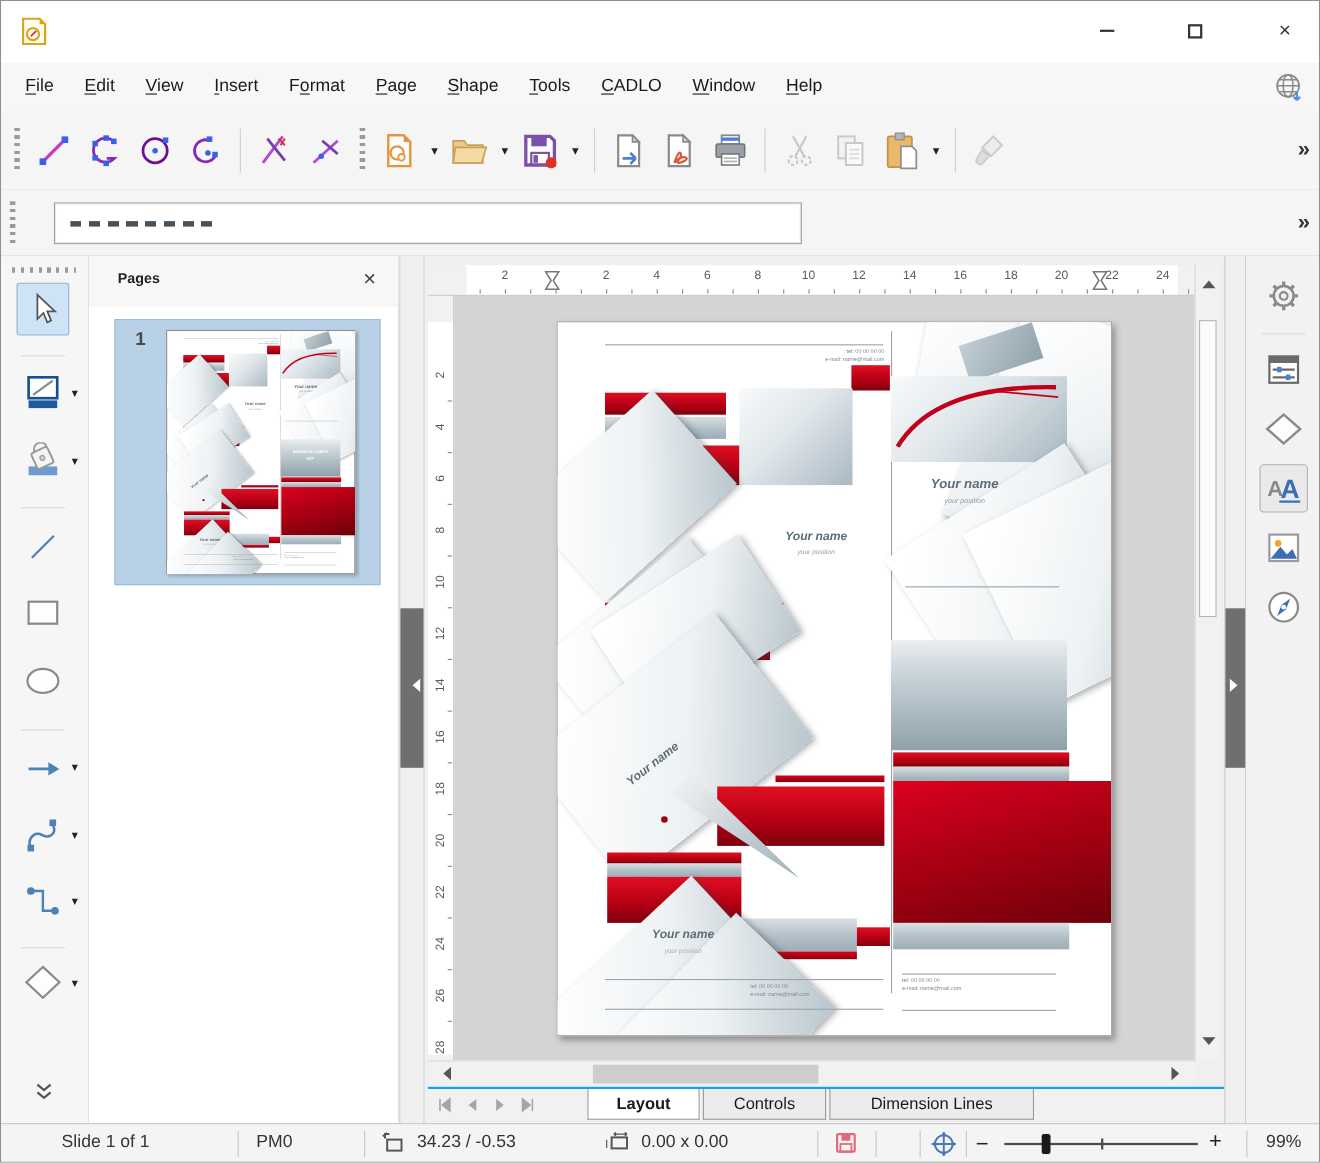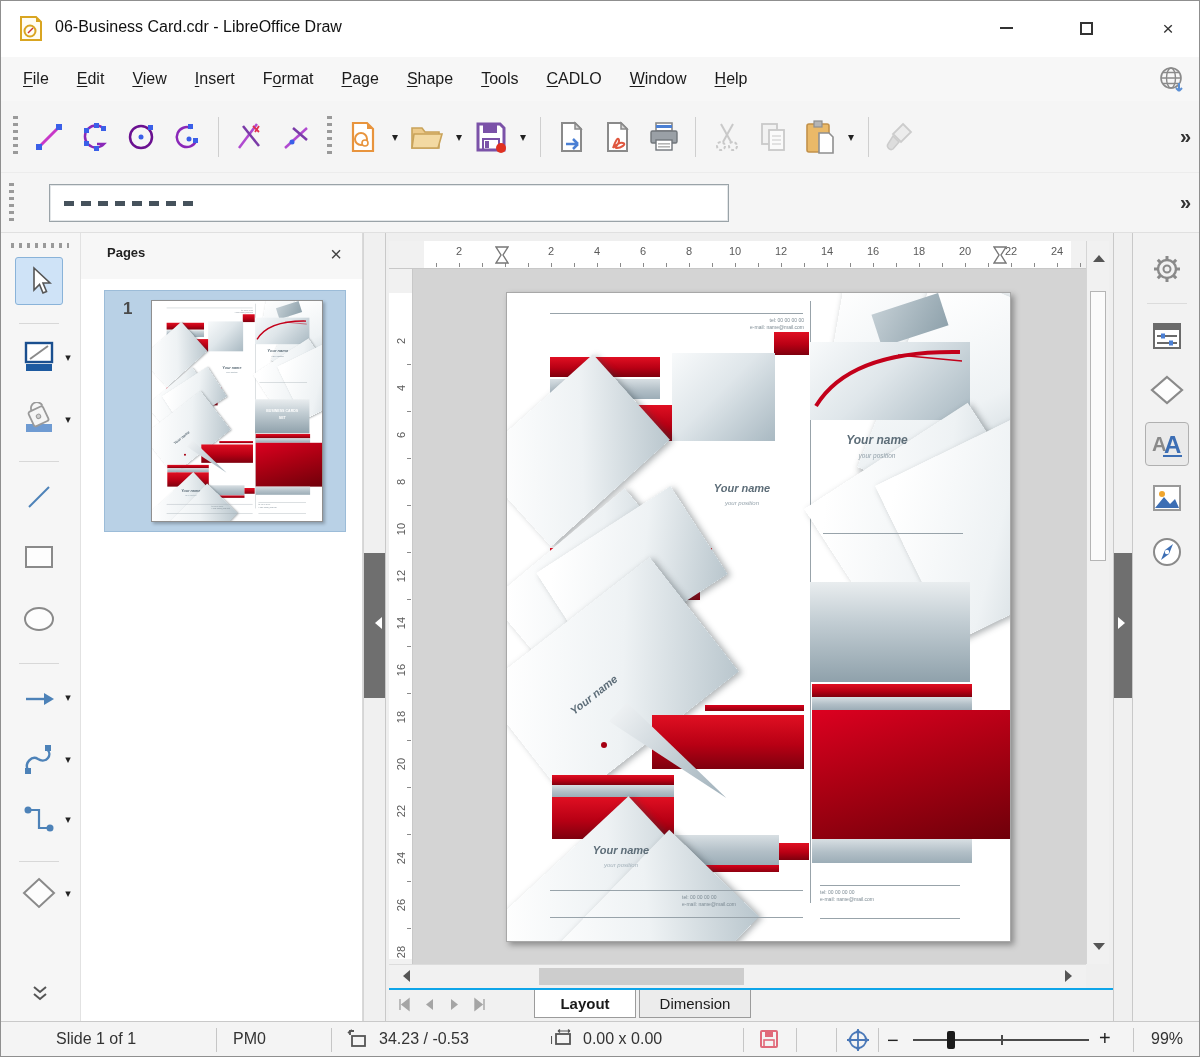--- a/index.html
+++ b/index.html
@@ -125,21 +125,20 @@
 
 <div class="window">
 
   <div class="titlebar">
     <svg class="app-icon" viewBox="0 0 24 26">
       <path d="M2,1 h15 l5,5 v18 h-20 z" fill="#fffdf2" stroke="#d9a521" stroke-width="2"></path>
       <path d="M17,1 l5,5 h-5 z" fill="#d9a521"></path>
       <circle cx="11" cy="15" r="5.5" fill="none" stroke="#d9a521" stroke-width="2"></circle>
       <path d="M9,17 l5,-5" stroke="#c33" stroke-width="1.5"></path>
     </svg>
-    <div class="title-text">06-Business Card.cdr - LibreOffice Draw</div>
     <div class="wbtn wbtn-min">
         <div class="glyph-min"></div>
       </div>
     <div class="wbtn wbtn-max">
         <div class="glyph-max"></div>
       </div>
     <div class="wbtn wbtn-close">
         <span class="glyph-close">×</span>
       </div>
   </div>
@@ -663,21 +662,22 @@
               <path d="M11,2 L4,7.5 L11,13 z" fill="#a5a5a5"></path>
             </svg>
           <svg width="15" height="15" viewBox="0 0 15 15">
               <path d="M4,2 L11,7.5 L4,13 z" fill="#a5a5a5"></path>
             </svg>
           <svg width="15" height="15" viewBox="0 0 15 15">
               <path d="M12,2 V13 M3,2 L10,7.5 L3,13 z" fill="#a5a5a5" stroke="#a5a5a5" stroke-width="1.4"></path>
             </svg>
         </div>
         <div class="tab tab-layout active">Layout</div>
-        <div class="tab tab-controls">Dimension</div>
+        <div class="tab tab-controls">Controls</div>
+        <div class="tab tab-dimension">Dimension Lines</div>
       </div>
     </div>
 
     <div class="rsplitter">
       <div class="split-dark">
         <div class="tri-right"></div>
       </div>
     </div>
 
     <div class="sidebar">

